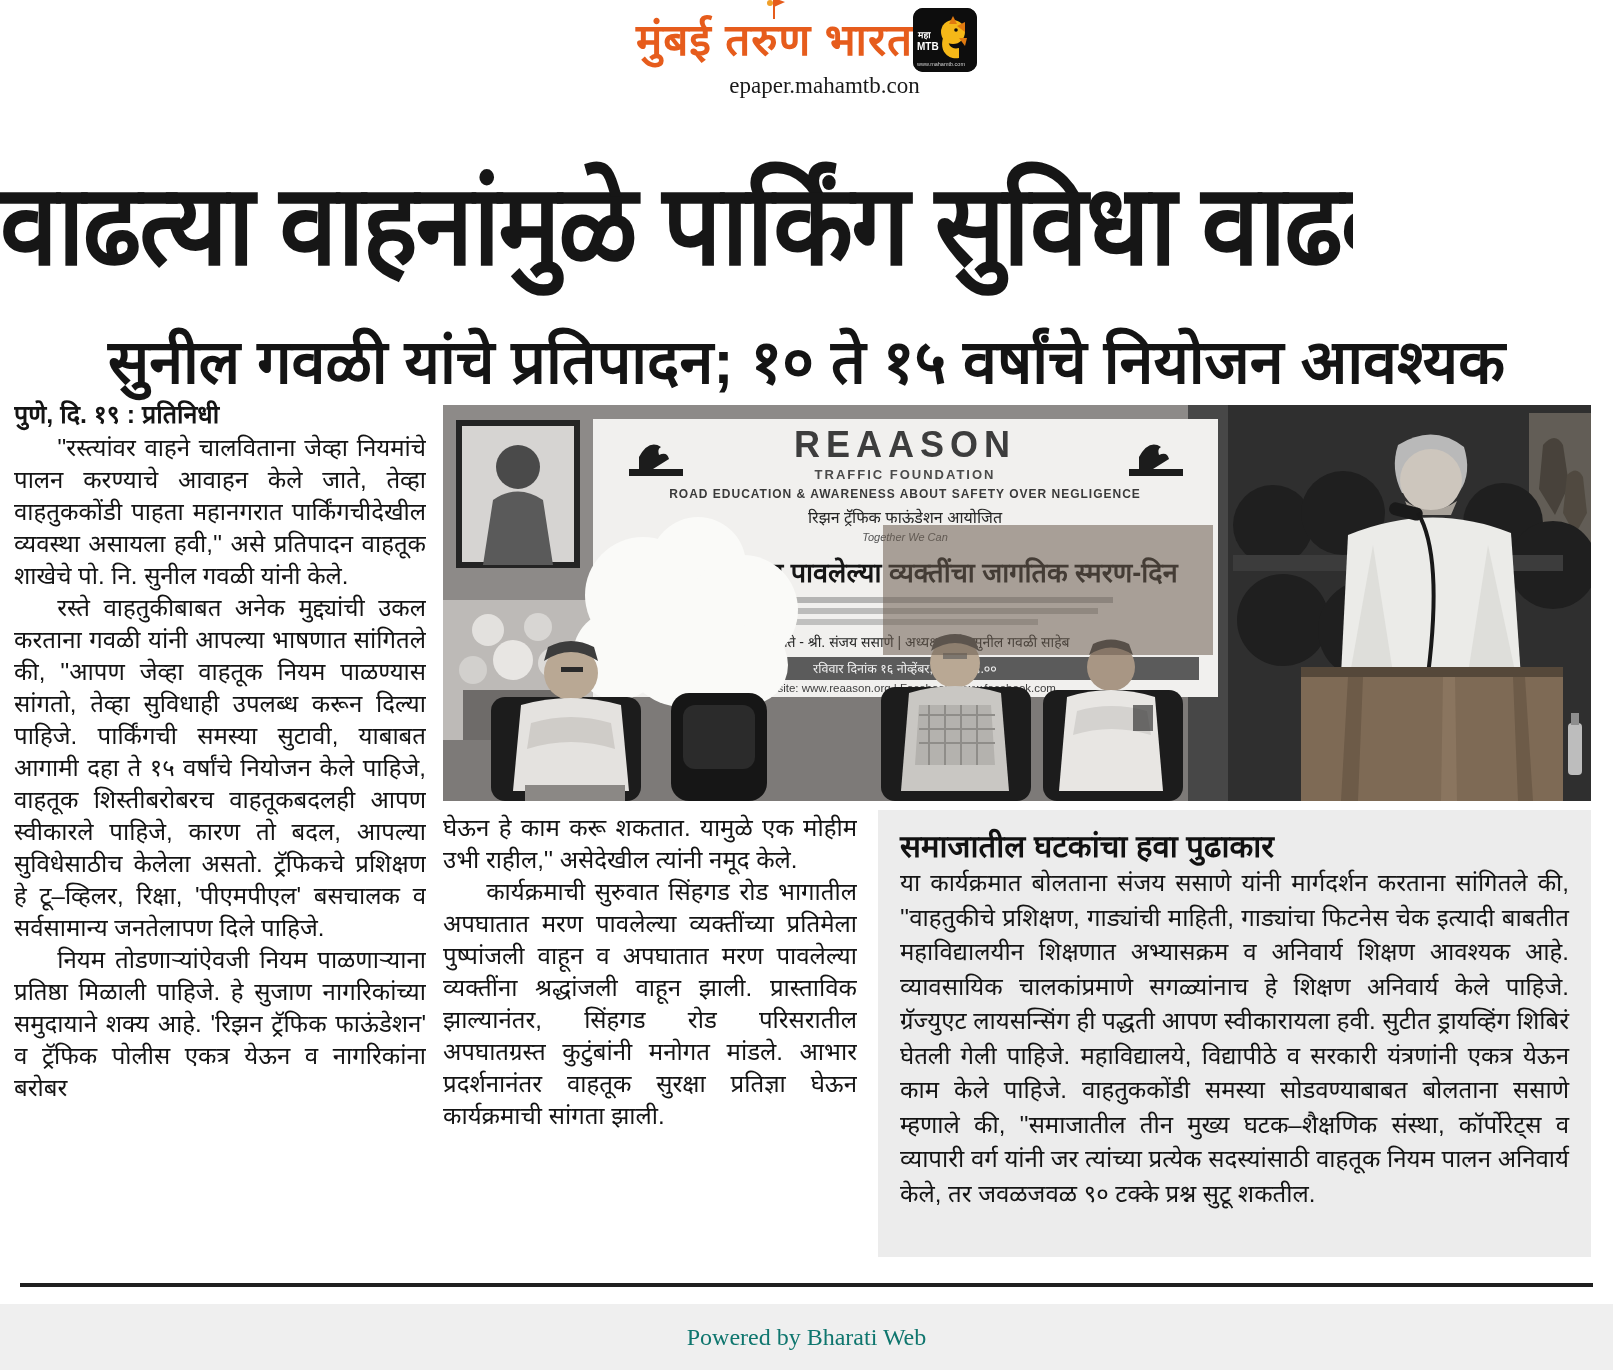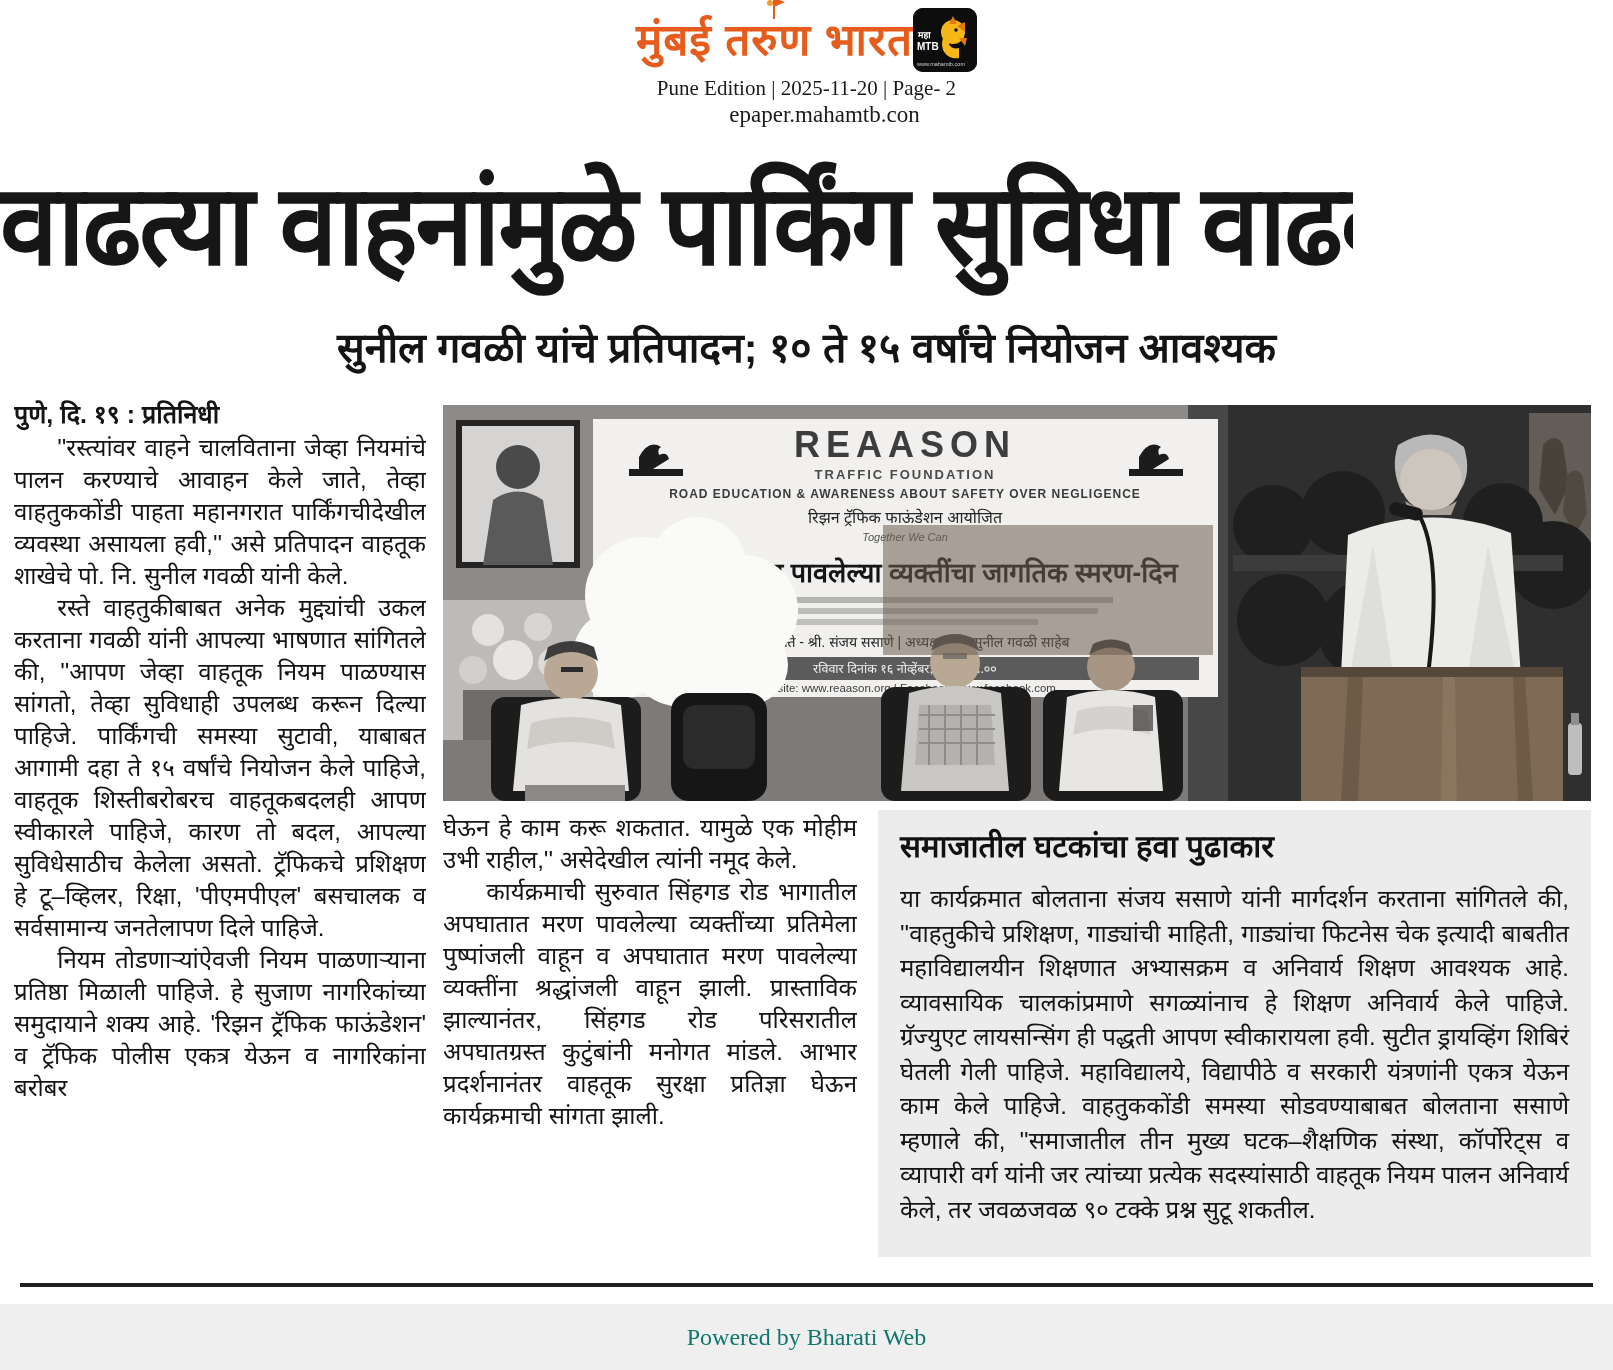--- a/index.html
+++ b/index.html
@@ -16,33 +16,33 @@
   .mtb-badge { width:64px; height:64px; background:#0d0d0d; border-radius:10px; position:relative; overflow:hidden; }
   .edition-line { font-family:"Liberation Serif","DejaVu Serif",serif; font-size:21px; color:#1a1a1a; margin-top:4px; }
   .site-line { font-family:"Liberation Serif","DejaVu Serif",serif; font-size:23px; color:#1a1a1a; margin-top:1px;padding-left:36px; }
 
   
   .headline { position:absolute; top:128px; left:0; width:1353px; height:185px;
               display:flex; align-items:center; justify-content:flex-start; overflow:hidden; }
   .headline span { font-size:104px; font-weight:800; color:#161616; white-space:nowrap;
                    letter-spacing:-2px; transform:scaleY(1.08); }
   .subheadline { position:absolute; top:318px; left:0; width:1613px; text-align:center;
-                 font-size:41px; font-weight:700; color:#141414; }
+                 font-size:61px; font-weight:700; color:#141414; }
 
   
   .col { position:absolute; text-align:justify; font-size:24px; line-height:32px; color:#141414; }
   .col p { text-indent:1.8em; margin:0; }
   .col-left   { left:14px;  top:398px; width:412px; height:850px; overflow:hidden; }
   .col-middle { left:443px; top:812px; width:414px; height:446px; overflow:hidden; }
   .dateline { font-weight:bold; font-size:25px; text-align:left; margin-bottom:2px; }
 
   
   .sub-box { position:absolute; left:878px; top:810px; width:713px; height:447px;
              background:#ececec; padding:14px 22px 10px 22px; overflow:hidden; }
-  .sub-box h2 { font-size:31px; font-weight:800; color:#111; margin-bottom:16px; }
+  .sub-box h2 { font-size:31px; font-weight:800; color:#111; margin-bottom:0; }
   .sub-box .sub-body { font-size:24px; line-height:34.5px; text-align:justify; color:#141414; }
 
   
   .photo { position:absolute; left:443px; top:405px; width:1148px; height:396px; background:#4a4a4a; }
   .photo svg { display:block; width:100%; height:100%; }
   .b-small { font-size:12px; font-weight:bold; fill:#3a3a3a; letter-spacing:1px; }
 
   
   .end-rule { position:absolute; left:20px; top:1283px; width:1573px; border-top:4px solid #1f1f1f; }
   .footer-band { position:absolute; left:0; top:1304px; width:1613px; height:66px; background:#efefef;
@@ -72,21 +72,20 @@
             <path d="M40 8 L44 16 L36 16 Z M52 14 L52 24 L44 18 Z M54 30 L46 30 L52 38 Z" fill="#e07a10"></path>
             <path d="M30 30 C26 44 36 52 46 50 L46 40 C38 42 34 36 36 30 Z" fill="#f5b818"></path>
             <circle cx="43" cy="22" r="1.8" fill="#0d0d0d"></circle>
           </g>
           <text x="5" y="30" font-size="9" fill="#ffffff" font-weight="bold">महा</text>
           <text x="4" y="42" font-size="10" fill="#ffffff" font-weight="bold">MTB</text>
           <text x="4" y="58" font-size="5.5" fill="#cfcfcf">www.mahamtb.com</text>
         </svg>
       </div>
     </div>
-    <div class="edition-line">Pune Edition | 2025-11-20 | Page- 2</div>
     <div class="site-line">epaper.mahamtb.con</div>
   </div>
 
   <div class="headline">
     <span>वाढत्या वाहनांमुळे पार्किंग सुविधा वाढवावी</span>
   </div>
   <div class="subheadline">सुनील गवळी यांचे प्रतिपादन; १० ते १५ वर्षांचे नियोजन आवश्यक</div>
 
   <div class="col col-left">
     <div class="dateline">पुणे, दि. १९ : प्रतिनिधी</div>

